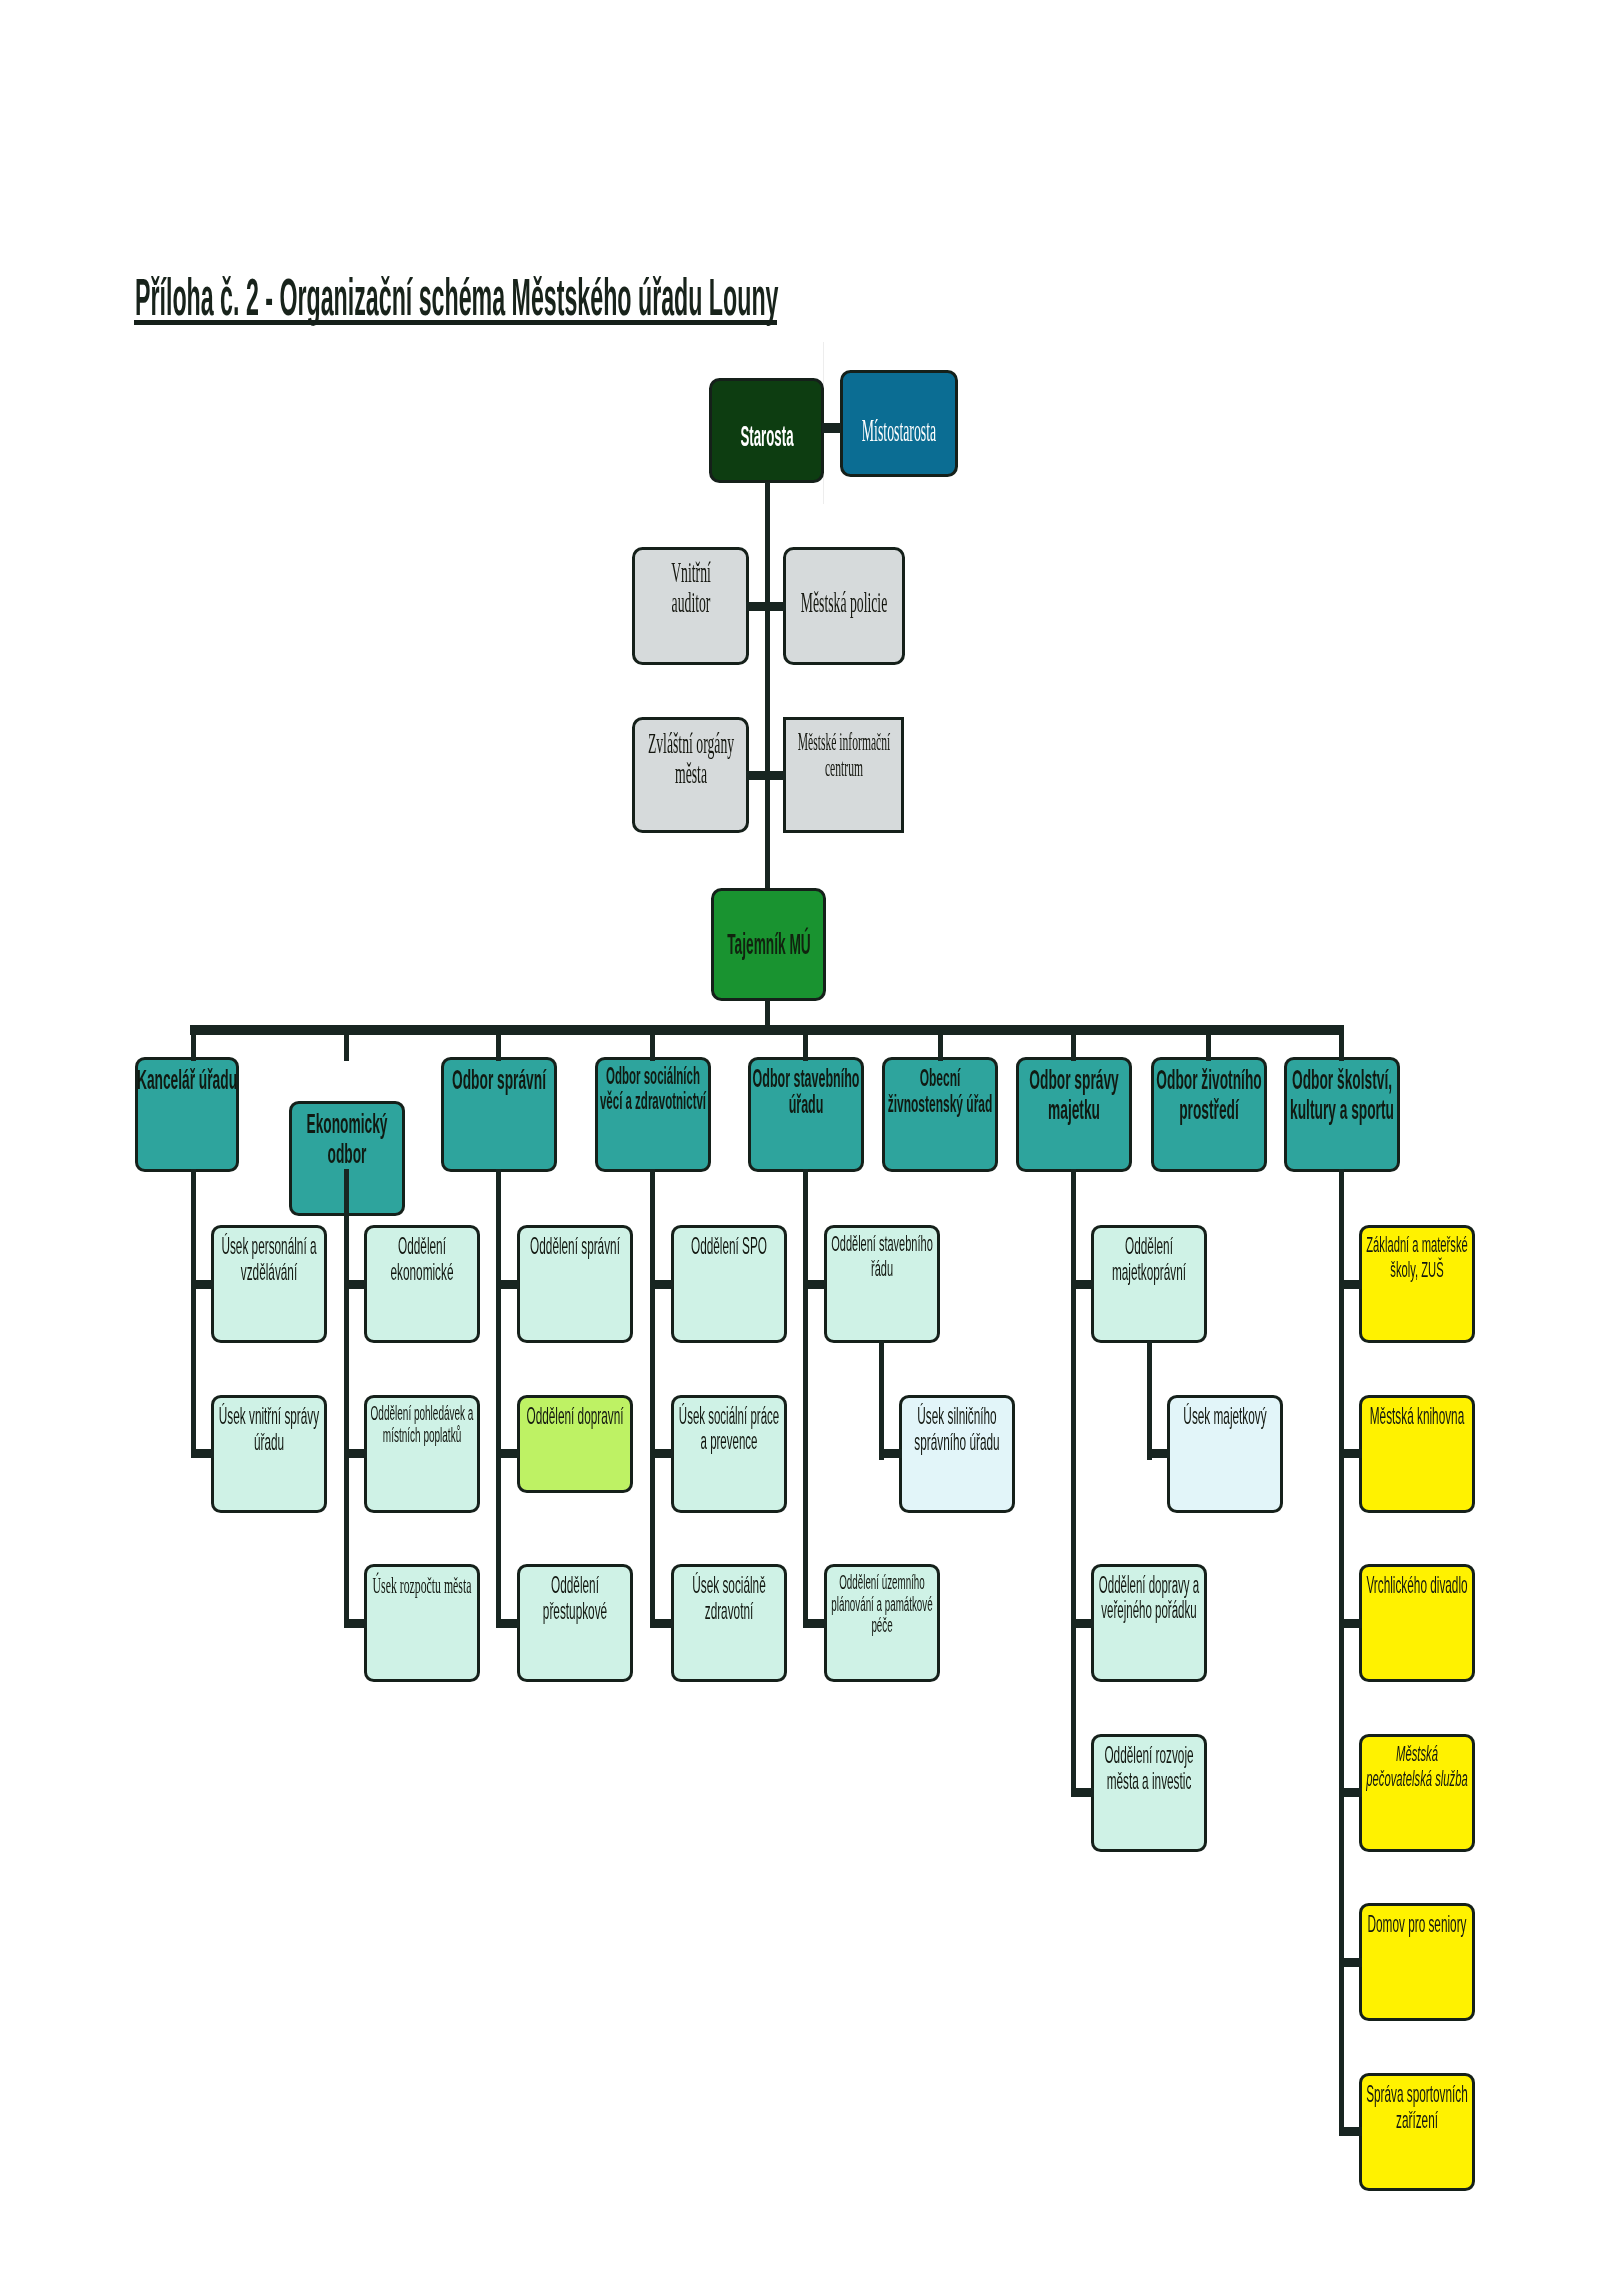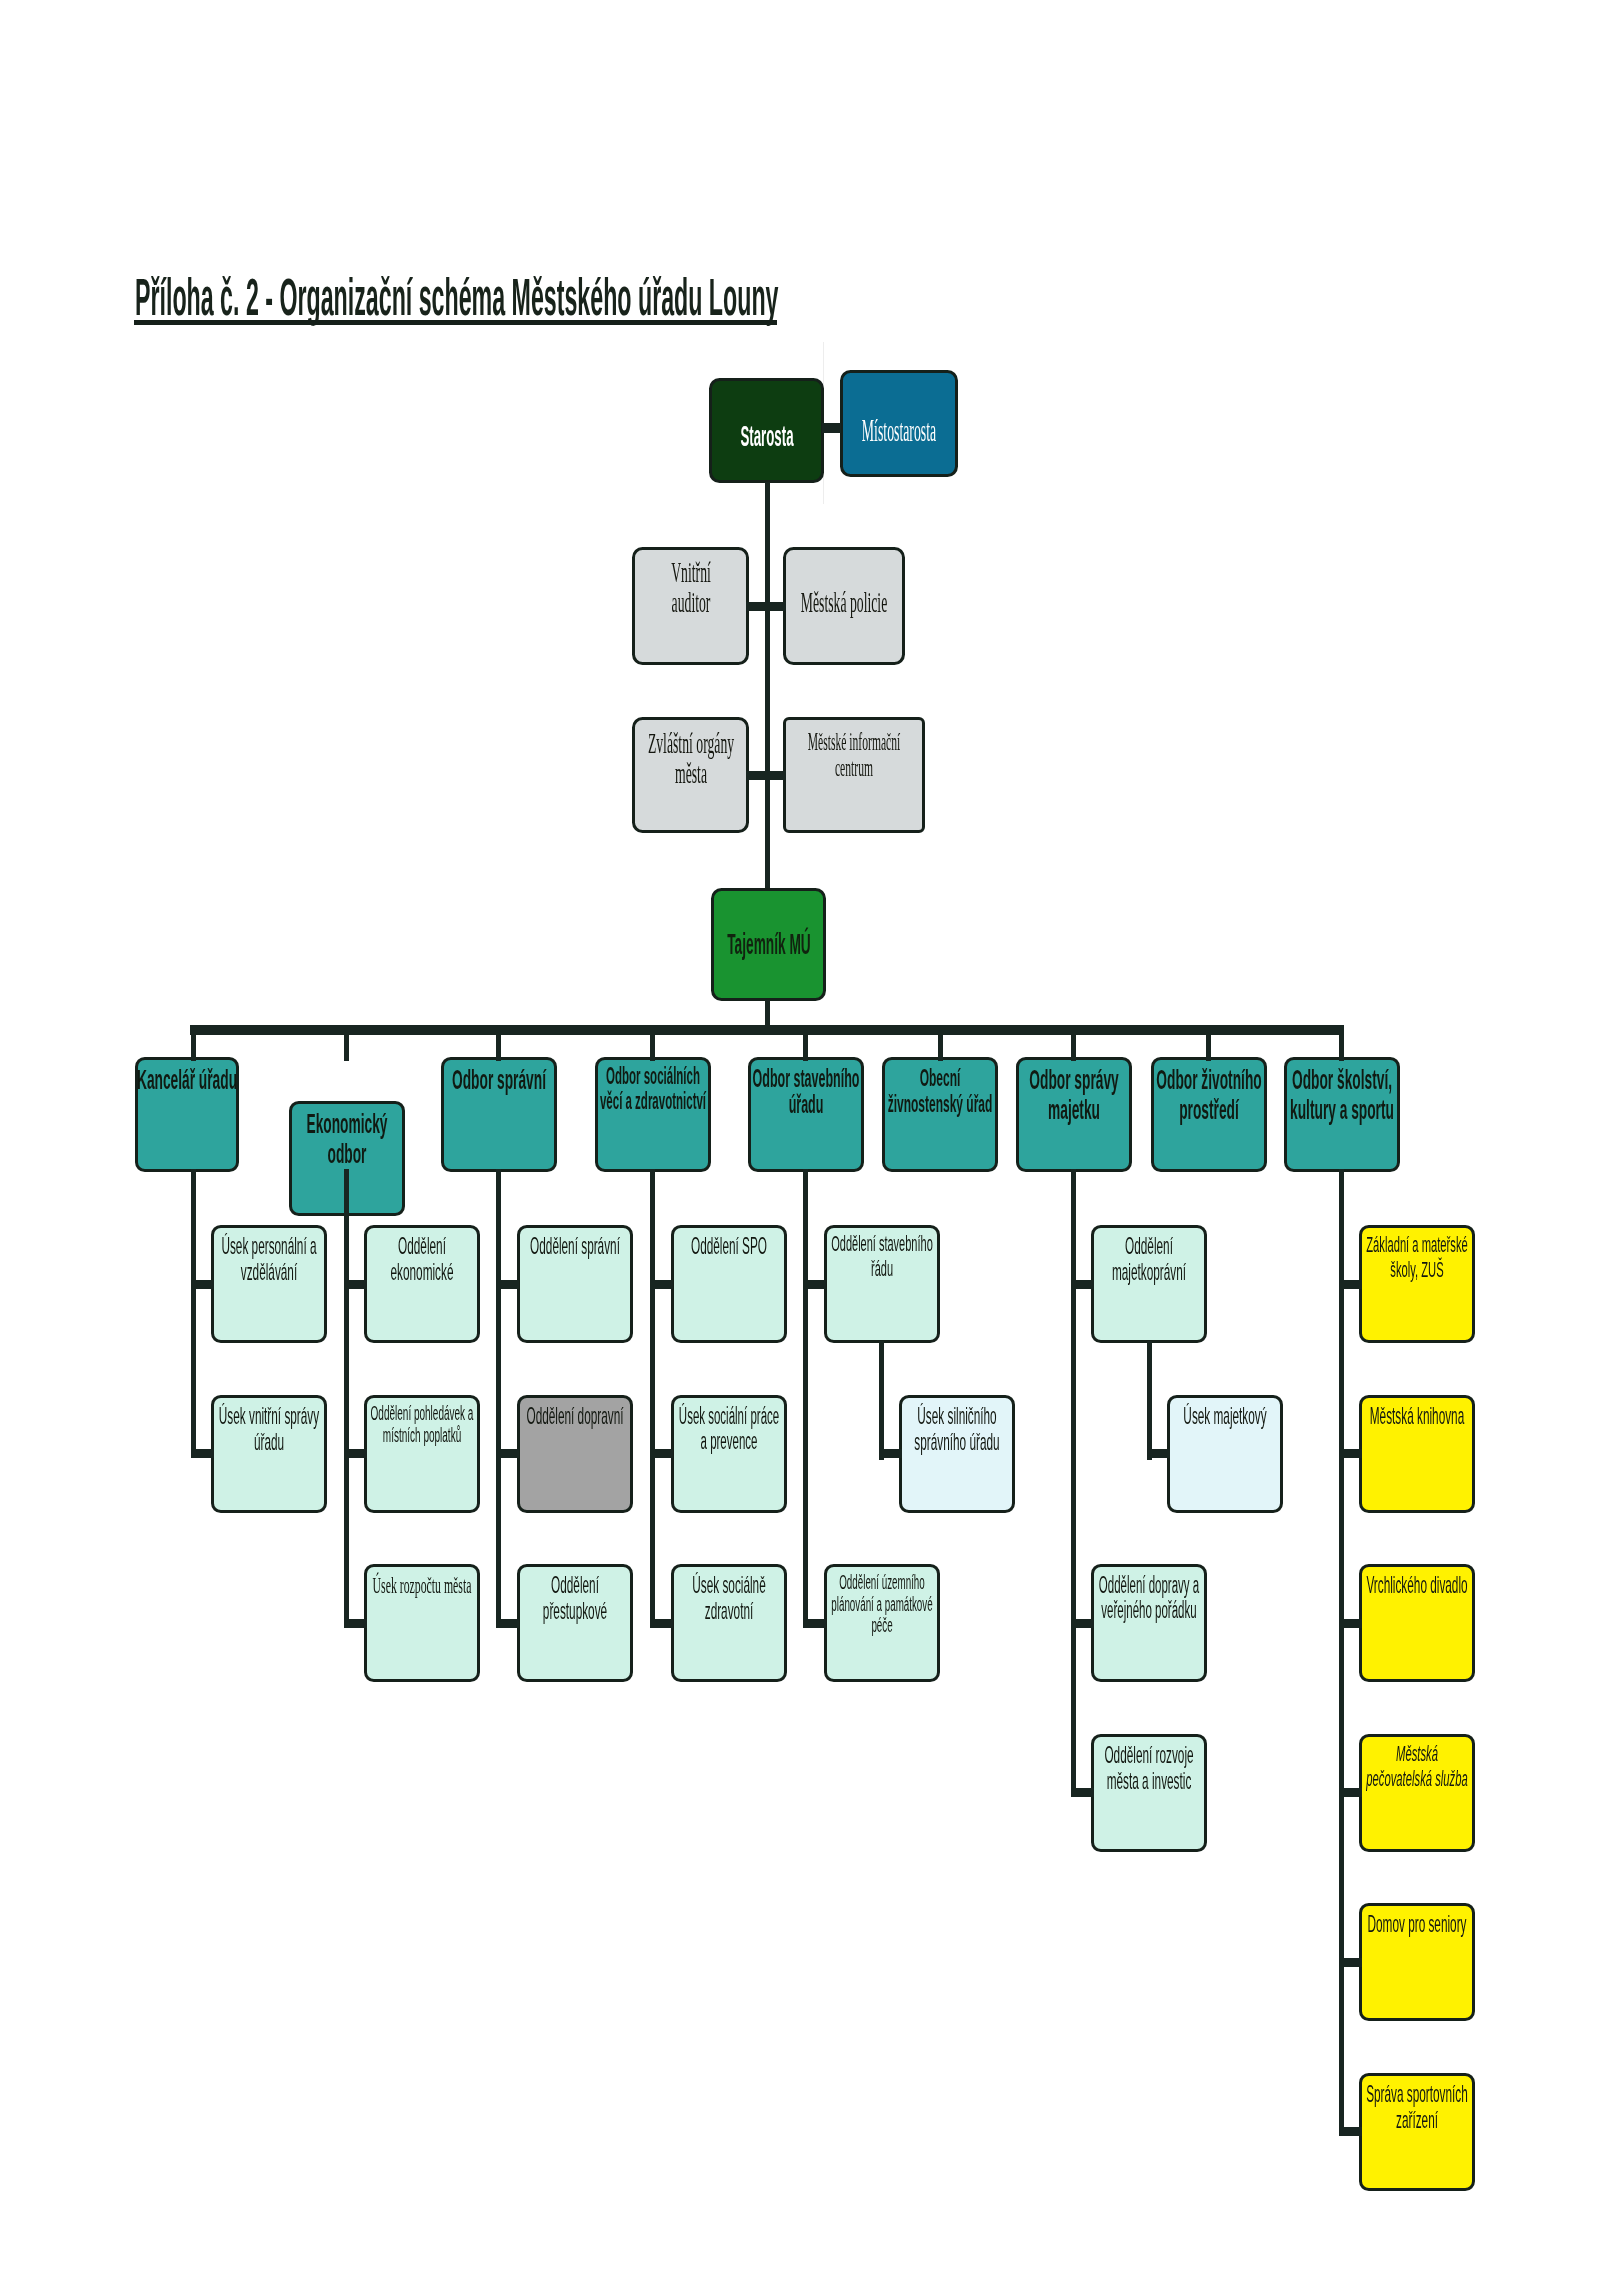--- a/index.html
+++ b/index.html
@@ -35,21 +35,21 @@
       <div class="nl" style="top: 7.2px; height: 30px; line-height: 30px; font-size: 29.5px; color: rgb(20, 22, 15); font-family: &quot;Liberation Serif&quot;, serif; font-weight: normal; transform: translateX(-50%) scaleX(0.465);">Vnitřní</div>
       <div class="nl" style="top: 37px; height: 30px; line-height: 30px; font-size: 29.5px; color: rgb(20, 22, 15); font-family: &quot;Liberation Serif&quot;, serif; font-weight: normal; transform: translateX(-50%) scaleX(0.465);">auditor</div>
     </div>
     <div class="node" style="left: 783px; top: 547px; width: 122px; height: 118px; background: rgb(214, 218, 219); border-radius: 10.5px;">
       <div class="nl" style="top: 37px; height: 30px; line-height: 30px; font-size: 29.5px; color: rgb(20, 22, 15); font-family: &quot;Liberation Serif&quot;, serif; font-weight: normal; transform: translateX(-50%) scaleX(0.465);">Městská policie</div>
     </div>
     <div class="node" style="left: 632px; top: 717px; width: 117px; height: 116px; background: rgb(214, 218, 219); border-radius: 10.5px;">
       <div class="nl" style="top: 7.9px; height: 30px; line-height: 30px; font-size: 29.5px; color: rgb(20, 22, 15); font-family: &quot;Liberation Serif&quot;, serif; font-weight: normal; transform: translateX(-50%) scaleX(0.465);">Zvláštní orgány</div>
       <div class="nl" style="top: 38px; height: 30px; line-height: 30px; font-size: 29.5px; color: rgb(20, 22, 15); font-family: &quot;Liberation Serif&quot;, serif; font-weight: normal; transform: translateX(-50%) scaleX(0.465);">města</div>
     </div>
-    <div class="node" style="left: 783px; top: 717px; width: 142px; height: 116px; background: rgb(214, 218, 219); border-radius: 6px;">
+    <div class="node" style="left: 783px; top: 717px; width: 121px; height: 116px; background: rgb(214, 218, 219); border-radius: 0;">
       <div class="nl" style="top: 9px; height: 26px; line-height: 26px; font-size: 25px; color: rgb(20, 22, 15); font-family: &quot;Liberation Serif&quot;, serif; font-weight: normal; transform: translateX(-50%) scaleX(0.465);">Městské informační</div>
       <div class="nl" style="top: 35px; height: 26px; line-height: 26px; font-size: 25px; color: rgb(20, 22, 15); font-family: &quot;Liberation Serif&quot;, serif; font-weight: normal; transform: translateX(-50%) scaleX(0.465);">centrum</div>
     </div>
     <div class="lk" style="left: 746px; top: 602px; width: 40px; height: 8.5px; background: rgb(24, 37, 33);"></div>
     <div class="lk" style="left: 746px; top: 771px; width: 40px; height: 8.5px; background: rgb(24, 37, 33);"></div>
     <div class="node" style="left: 711px; top: 888px; width: 115px; height: 113px; background: rgb(25, 147, 48); border-radius: 10.5px;">
       <div class="nl" style="top: 37px; height: 31px; line-height: 31px; font-size: 30px; color: rgb(17, 35, 15); font-family: &quot;Liberation Sans&quot;, sans-serif; font-weight: bold; transform: translateX(-50%) scaleX(0.457);">Tajemník MÚ</div>
     </div>
     <div class="lk" style="left: 765px; top: 1000px; width: 5.2px; height: 35px; background: rgb(24, 37, 33);"></div>
     <div class="lk" style="left: 190px; top: 1025px; width: 1153px; height: 9.8px; background: rgb(24, 37, 33);"></div>
@@ -90,21 +90,21 @@
     <div class="lk" style="left: 344px; top: 1619px; width: 23px; height: 8.5px; background: rgb(24, 37, 33);"></div>
     <div class="node" style="left: 441px; top: 1057px; width: 116px; height: 115px; background: rgb(46, 164, 157); border-radius: 9.8px;">
       <div class="nl" style="top: 5.2px; height: 29.5px; line-height: 29.5px; font-size: 27.5px; color: rgb(16, 26, 18); font-family: &quot;Liberation Sans&quot;, sans-serif; font-weight: bold; transform: translateX(-50%) scaleX(0.5);">Odbor správní</div>
     </div>
     <div class="lk" style="left: 496px; top: 1025px; width: 5.2px; height: 36px; background: rgb(24, 37, 33);"></div>
     <div class="lk" style="left: 496px; top: 1169px; width: 5.2px; height: 457px; background: rgb(24, 37, 33);"></div>
     <div class="node" style="left: 517px; top: 1225px; width: 116px; height: 118px; background: rgb(207, 242, 230); border-radius: 9.8px;">
       <div class="nl" style="top: 4.6px; height: 26px; line-height: 26px; font-size: 23.6px; color: rgb(18, 23, 16); font-family: &quot;Liberation Sans&quot;, sans-serif; font-weight: normal; transform: translateX(-50%) scaleX(0.5);">Oddělení správní</div>
     </div>
     <div class="lk" style="left: 496px; top: 1280px; width: 23px; height: 8.5px; background: rgb(24, 37, 33);"></div>
-    <div class="node" style="left: 517px; top: 1395px; width: 116px; height: 118px; background: #a3a3a3; border-radius: 9.8px;">
+    <div class="node" style="left: 517px; top: 1395px; width: 116px; height: 98px; background: #bef264; border-radius: 9.8px;">
       <div class="nl" style="top: 4.6px; height: 26px; line-height: 26px; font-size: 23.6px; color: rgb(18, 23, 16); font-family: &quot;Liberation Sans&quot;, sans-serif; font-weight: normal; transform: translateX(-50%) scaleX(0.5);">Oddělení dopravní</div>
     </div>
     <div class="lk" style="left: 496px; top: 1449px; width: 23px; height: 8.5px; background: rgb(24, 37, 33);"></div>
     <div class="node" style="left: 517px; top: 1564px; width: 116px; height: 118px; background: rgb(207, 242, 230); border-radius: 9.8px;">
       <div class="nl" style="top: 4.6px; height: 26px; line-height: 26px; font-size: 23.6px; color: rgb(18, 23, 16); font-family: &quot;Liberation Sans&quot;, sans-serif; font-weight: normal; transform: translateX(-50%) scaleX(0.5);">Oddělení</div>
       <div class="nl" style="top: 31px; height: 26px; line-height: 26px; font-size: 23.6px; color: rgb(18, 23, 16); font-family: &quot;Liberation Sans&quot;, sans-serif; font-weight: normal; transform: translateX(-50%) scaleX(0.5);">přestupkové</div>
     </div>
     <div class="lk" style="left: 496px; top: 1619px; width: 23px; height: 8.5px; background: rgb(24, 37, 33);"></div>
     <div class="node" style="left: 595px; top: 1057px; width: 116px; height: 115px; background: rgb(46, 164, 157); border-radius: 9.8px;">
       <div class="nl" style="top: 4.4px; height: 24.5px; line-height: 24.5px; font-size: 23px; color: rgb(16, 26, 18); font-family: &quot;Liberation Sans&quot;, sans-serif; font-weight: bold; transform: translateX(-50%) scaleX(0.5);">Odbor sociálních</div>

